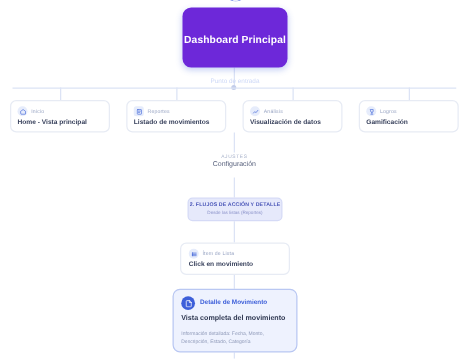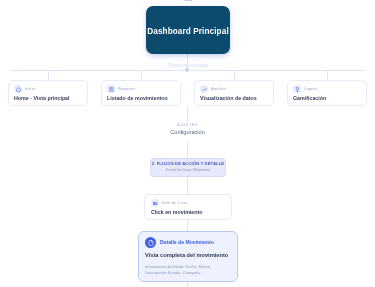--- a/index.html
+++ b/index.html
@@ -34,21 +34,21 @@
     background: #c3cdea;
   }
 
   
   #root-node {
     position: absolute;
     left: 146px;
     top: 6px;
     width: 84px;
     height: 48px;
-    background: #0c4a6e;
+    background: #6d28d9;
     border-radius: 7px;
     box-shadow: 0 2px 5px rgba(61,95,217,.30);
     display: flex;
     flex-direction: column;
     align-items: center;
     justify-content: center;
     padding-top: 2px;
     gap: 24px;
   }
   #root-node .badge {

